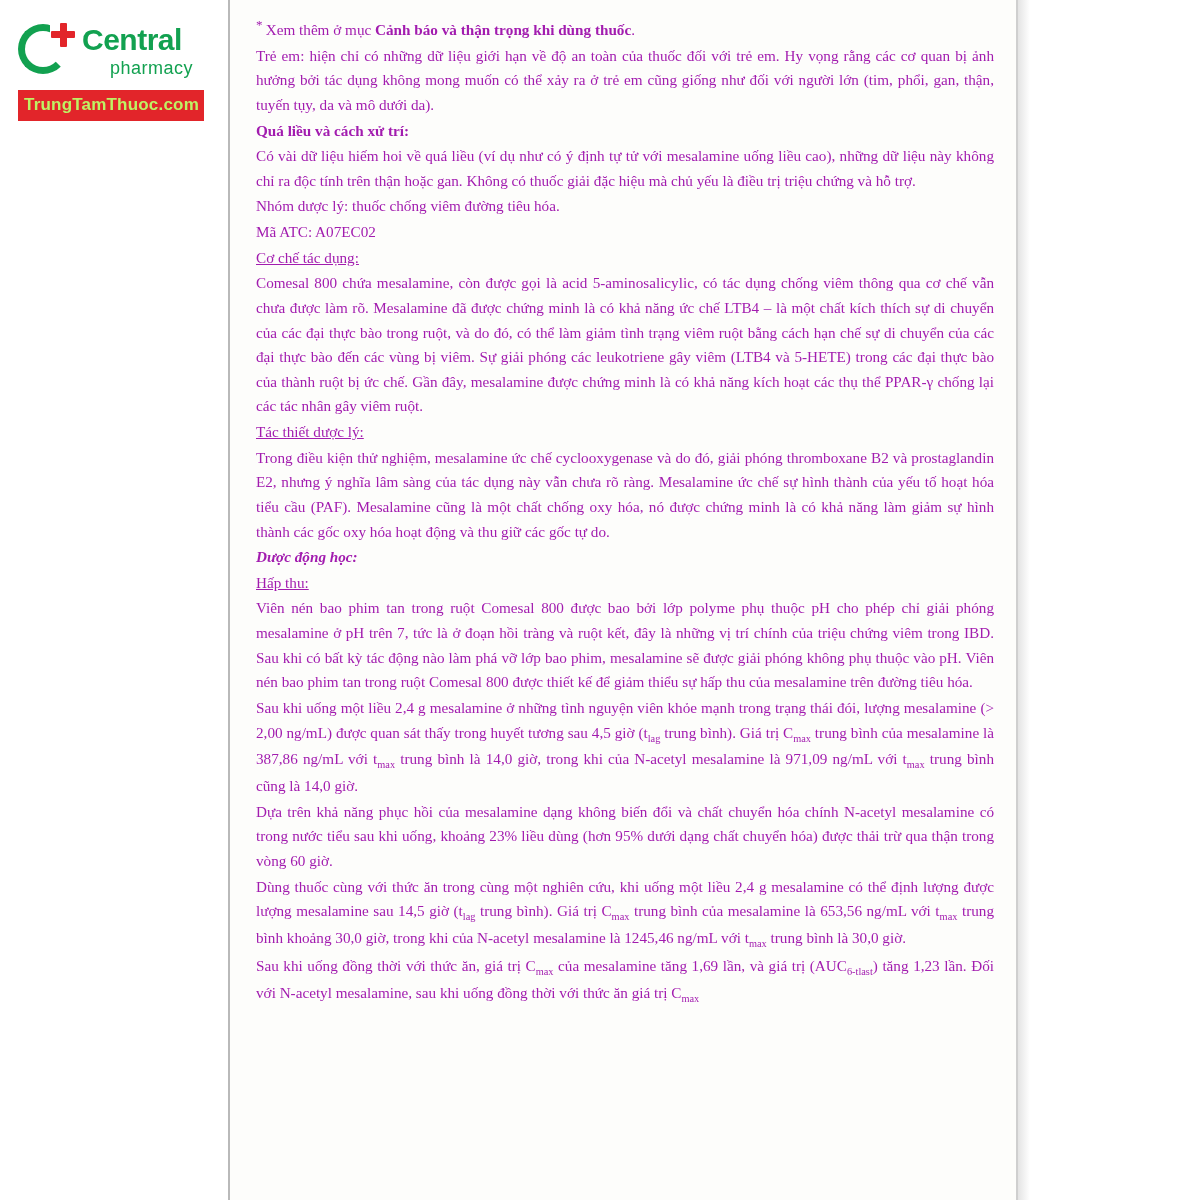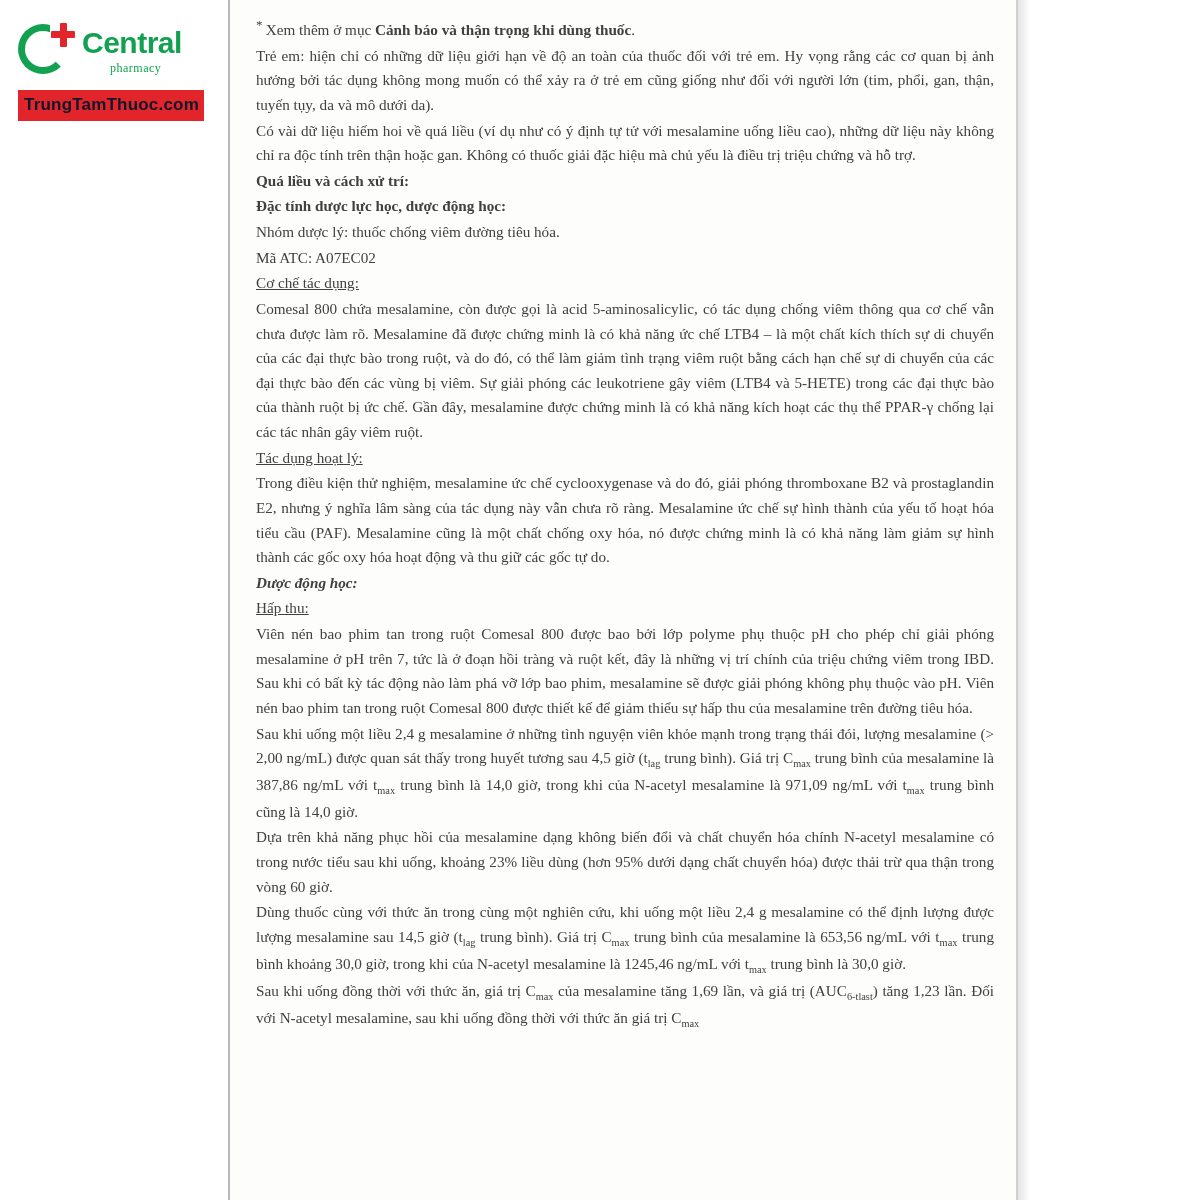--- a/index.html
+++ b/index.html
@@ -74,31 +74,31 @@
     line-height: 1;
   }
   .logo-title {
     font-family: "Liberation Sans", sans-serif;
     font-size: 30px;
     font-weight: bold;
     color: #12a150;
     letter-spacing: -0.5px;
   }
   .logo-sub {
-    font-family: Liberation Serif, serif;
-    font-size: 12px;
+    font-family: Liberation Sans, sans-serif;
+    font-size: 18px;
     color: #12a150;
     margin-top: 4px;
     margin-left: 28px;
     letter-spacing: 0.5px;
   }
   #site-banner {
     margin-top: 10px;
     background: #e2252a;
-    color: #0f172a;
+    color: #bef264;
     font-family: "Liberation Sans", sans-serif;
     font-size: 17px;
     font-weight: bold;
     text-align: center;
     padding: 5px 6px 6px 6px;
     width: 186px;
     box-sizing: border-box;
     letter-spacing: 0.2px;
   }
 
@@ -112,21 +112,21 @@
     background: #fdfdfb;
     border-left: 2px solid #b9b9b9;
     border-right: 2px solid #cfcfcf;
     box-sizing: border-box;
     overflow: hidden;
   }
   #doc-inner {
     padding: 14px 22px 0 26px;
     font-size: 15.2px;
     line-height: 1.62;
-    color: #404040;
+    color: #a21caf;
     text-align: justify;
   }
   #doc-inner p {
     margin: 0 0 1px 0;
   }
   .b { font-weight: bold; }
   .bi { font-weight: bold; font-style: italic; }
   .u { text-decoration: underline; }
   sub {
     font-size: 0.68em;
@@ -163,28 +163,27 @@
       <div class="logo-sub">pharmacy</div>
     </div>
   </div>
   <div id="site-banner">TrungTamThuoc.com</div>
 </div>
 
 <div id="doc-page">
   <div id="doc-inner">
       <p id="p-see-more"><span class="star">* </span><span>Xem thêm ở mục </span><span class="b">Cảnh báo và thận trọng khi dùng thuốc</span><span>.</span></p>
       <p id="p-children"><span>Trẻ em: hiện chỉ có những dữ liệu giới hạn về độ an toàn của thuốc đối với trẻ em. Hy vọng rằng các cơ quan bị ảnh hưởng bởi tác dụng không mong muốn có thể xảy ra ở trẻ em cũng giống như đối với người lớn (tim, phổi, gan, thận, tuyến tụy, da và mô dưới da).</span></p>
+      <p id="h-overdose"><span class="b">Quá liều và cách xử trí:</span></p>
       <p id="p-overdose"><span>Có vài dữ liệu hiếm hoi về quá liều (ví dụ như có ý định tự tử với mesalamine uống liều cao), những dữ liệu này không chỉ ra độc tính trên thận hoặc gan. Không có thuốc giải đặc hiệu mà chủ yếu là điều trị triệu chứng và hỗ trợ.</span></p>
-      <p id="h-overdose"><span class="b">Quá liều và cách xử trí:</span></p>
-      <p id="h-pharma"><span class="b">Đặc tính dược lực học, dược động học:</span></p>
       <p id="p-group"><span>Nhóm dược lý: thuốc chống viêm đường tiêu hóa.</span></p>
       <p id="p-atc"><span>Mã ATC: A07EC02</span></p>
       <p id="h-moa"><span class="u">Cơ chế tác dụng:</span></p>
       <p id="p-moa"><span>Comesal 800 chứa mesalamine, còn được gọi là acid 5-aminosalicylic, có tác dụng chống viêm thông qua cơ chế vẫn chưa được làm rõ. Mesalamine đã được chứng minh là có khả năng ức chế LTB4 – là một chất kích thích sự di chuyển của các đại thực bào trong ruột, và do đó, có thể làm giảm tình trạng viêm ruột bằng cách hạn chế sự di chuyển của các đại thực bào đến các vùng bị viêm. Sự giải phóng các leukotriene gây viêm (LTB4 và 5-HETE) trong các đại thực bào của thành ruột bị ức chế. Gần đây, mesalamine được chứng minh là có khả năng kích hoạt các thụ thể PPAR-γ chống lại các tác nhân gây viêm ruột.</span></p>
-      <p id="h-pharmacological-effect"><span class="u">Tác dụng hoạt lý:</span></p>
+      <p id="h-pharmacological-effect"><span class="u">Tác thiết dược lý:</span></p>
       <p id="p-pharmacological-effect"><span>Trong điều kiện thử nghiệm, mesalamine ức chế cyclooxygenase và do đó, giải phóng thromboxane B2 và prostaglandin E2, nhưng ý nghĩa lâm sàng của tác dụng này vẫn chưa rõ ràng. Mesalamine ức chế sự hình thành của yếu tố hoạt hóa tiểu cầu (PAF). Mesalamine cũng là một chất chống oxy hóa, nó được chứng minh là có khả năng làm giảm sự hình thành các gốc oxy hóa hoạt động và thu giữ các gốc tự do.</span></p>
       <p id="h-pk"><span class="bi">Dược động học:</span></p>
       <p id="h-absorption"><span class="u">Hấp thu:</span></p>
       <p id="p-absorption-1"><span>Viên nén bao phim tan trong ruột Comesal 800 được bao bởi lớp polyme phụ thuộc pH cho phép chỉ giải phóng mesalamine ở pH trên 7, tức là ở đoạn hồi tràng và ruột kết, đây là những vị trí chính của triệu chứng viêm trong IBD. Sau khi có bất kỳ tác động nào làm phá vỡ lớp bao phim, mesalamine sẽ được giải phóng không phụ thuộc vào pH. Viên nén bao phim tan trong ruột Comesal 800 được thiết kế để giảm thiểu sự hấp thu của mesalamine trên đường tiêu hóa.</span></p>
       <p id="p-absorption-2">Sau khi uống một liều 2,4 g mesalamine ở những tình nguyện viên khỏe mạnh trong trạng thái đói, lượng mesalamine (&gt; 2,00 ng/mL) được quan sát thấy trong huyết tương sau 4,5 giờ (t<sub>lag</sub> trung bình). Giá trị C<sub>max</sub> trung bình của mesalamine là 387,86 ng/mL với t<sub>max</sub> trung bình là 14,0 giờ, trong khi của N-acetyl mesalamine là 971,09 ng/mL với t<sub>max</sub> trung bình cũng là 14,0 giờ.</p>
       <p id="p-absorption-3"><span>Dựa trên khả năng phục hồi của mesalamine dạng không biến đổi và chất chuyển hóa chính N-acetyl mesalamine có trong nước tiểu sau khi uống, khoảng 23% liều dùng (hơn 95% dưới dạng chất chuyển hóa) được thải trừ qua thận trong vòng 60 giờ.</span></p>
       <p id="p-absorption-4">Dùng thuốc cùng với thức ăn trong cùng một nghiên cứu, khi uống một liều 2,4 g mesalamine có thể định lượng được lượng mesalamine sau 14,5 giờ (t<sub>lag</sub> trung bình). Giá trị C<sub>max</sub> trung bình của mesalamine là 653,56 ng/mL với t<sub>max</sub> trung bình khoảng 30,0 giờ, trong khi của N-acetyl mesalamine là 1245,46 ng/mL với t<sub>max</sub> trung bình là 30,0 giờ.</p>
       <p id="p-absorption-5">Sau khi uống đồng thời với thức ăn, giá trị C<sub>max</sub> của mesalamine tăng 1,69 lần, và giá trị (AUC<sub>6-tlast</sub>) tăng 1,23 lần. Đối với N-acetyl mesalamine, sau khi uống đồng thời với thức ăn giá trị C<sub>max</sub></p>
     </div>
 </div>

